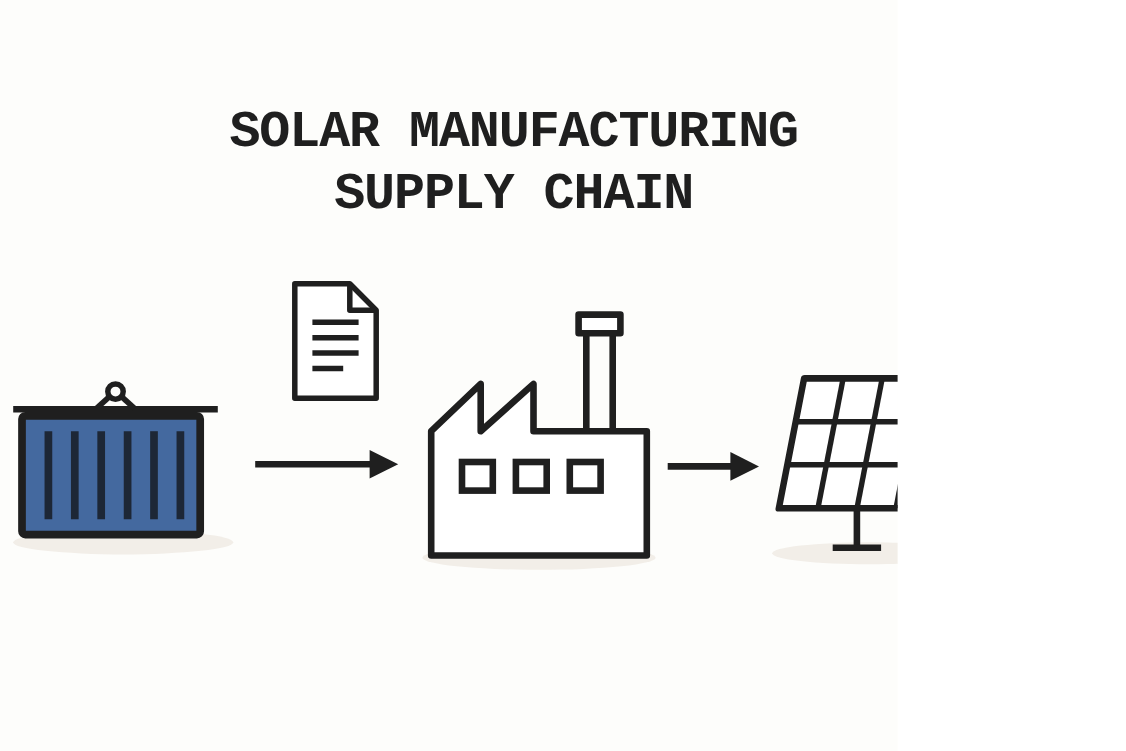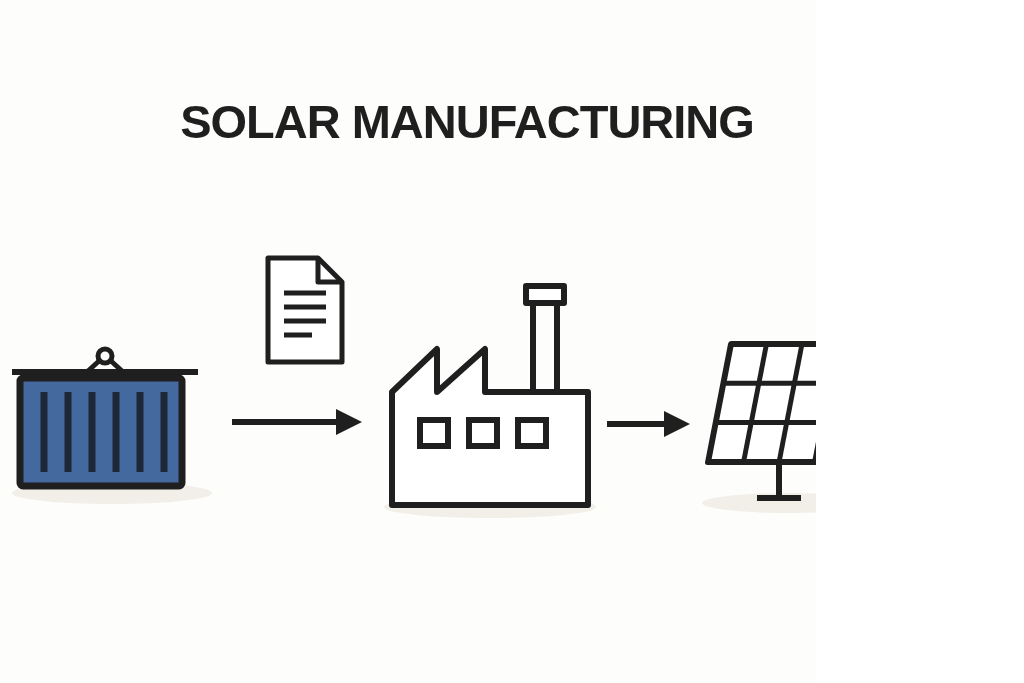--- a/index.html
+++ b/index.html
@@ -2,21 +2,21 @@
 <html style="--background: #fdfdfb; --ink: #1f1f1f; --icon-fill: #ffffff; --container-fill: #44699f; --container-stripe: #1d2736; --panel-highlight: #f4a83a; --shadow: #f2eee8;"><head>
 <meta charset="utf-8">
 <style>
   html,body{margin:0;padding:0;}
   .stage{
     position:relative;
     width:816px;
     height:683px;
     background:var(--background,#fdfdfb);
     overflow:hidden;
-    font-family:Liberation Sans, sans-serif;
+    font-family:Liberation Mono, monospace;
   }
   .title{
     position:absolute;
     top:94px;
     left:0;
     width:934px;
     text-align:center;
     font-weight:700;
     font-size:47px;
     letter-spacing:-1px;
@@ -36,20 +36,21 @@
   .white-fill{fill:var(--icon-fill,#ffffff);}
   .ink-fill{fill:var(--ink,#1f1f1f);}
 </style>
 </head>
 <body>
 
 <div class="stage">
 
   <div class="title">
     <div>SOLAR MANUFACTURING</div>
+    <div>SUPPLY CHAIN</div>
   </div>
 
   <svg class="diagram-svg" width="1024" height="683" viewBox="0 0 1024 683">
 
     <ellipse class="shadow" cx="112" cy="493" rx="100" ry="11"></ellipse>
     <ellipse class="shadow" cx="490" cy="507" rx="106" ry="11"></ellipse>
     <ellipse class="shadow" cx="790" cy="503" rx="88" ry="10"></ellipse>
 
     <g>
       <line class="s6" x1="12" y1="372" x2="198" y2="372"></line>

